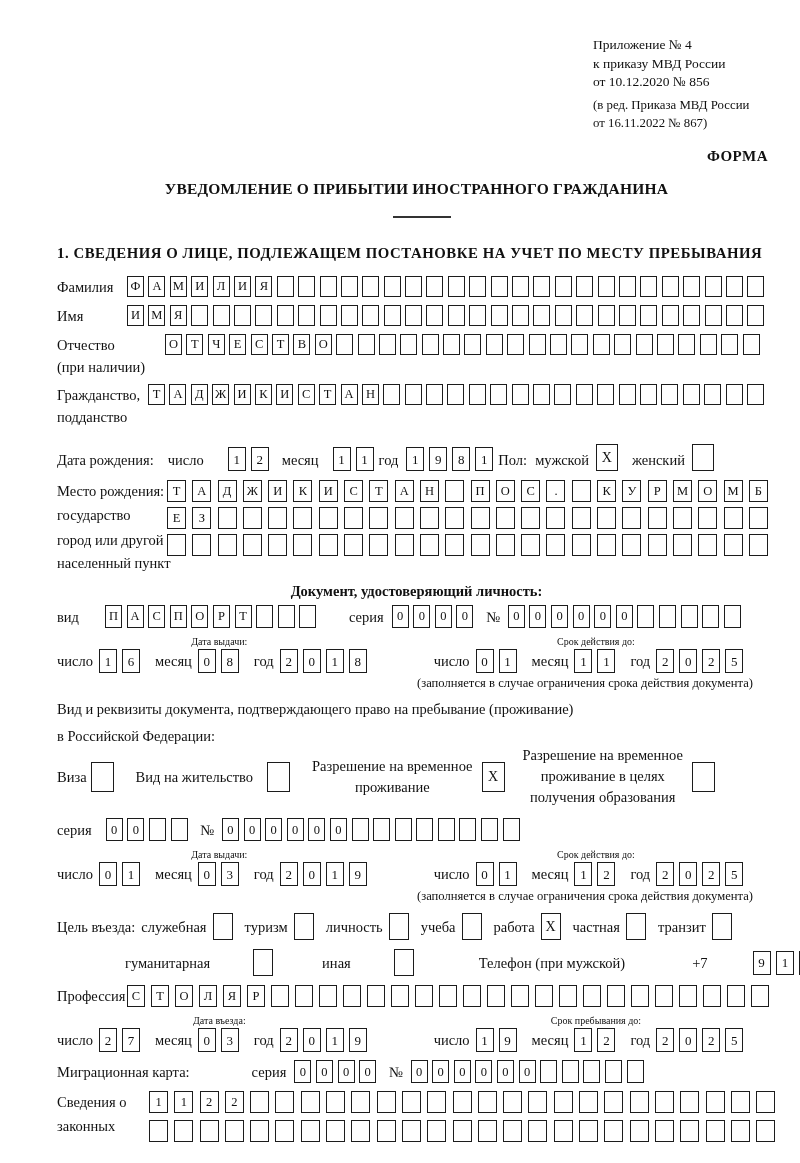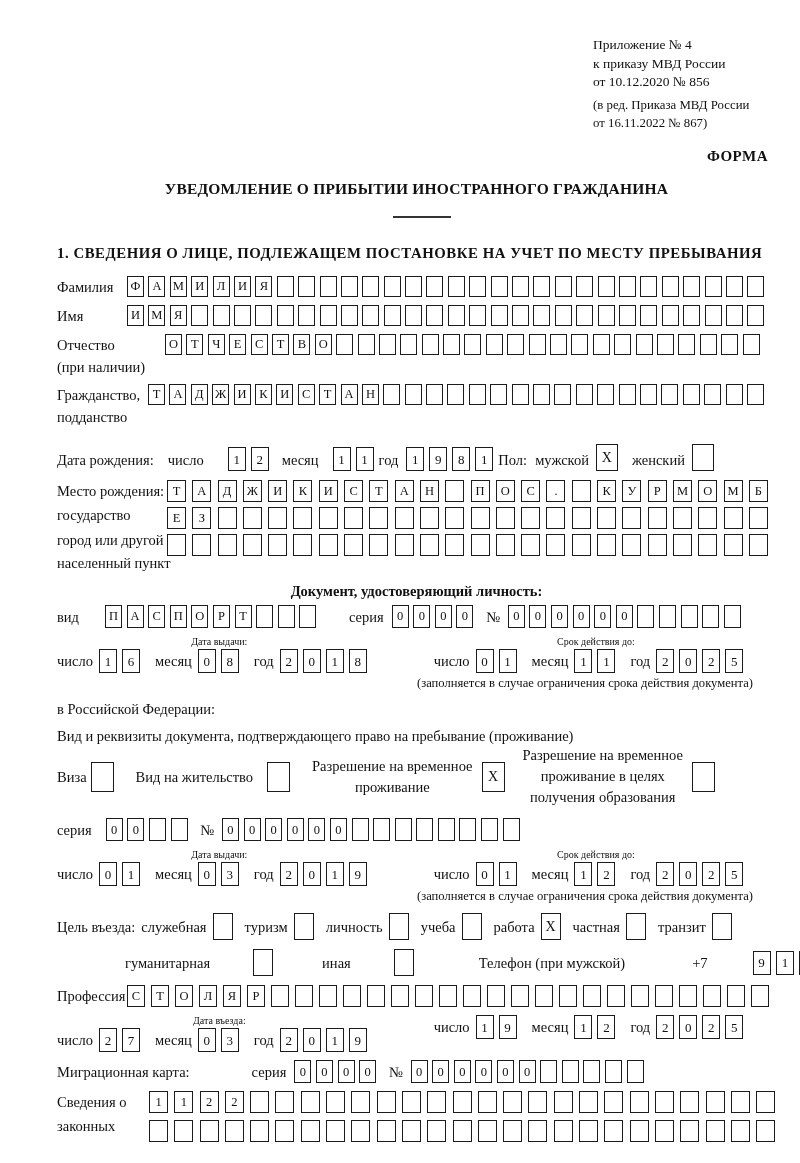--- a/index.html
+++ b/index.html
@@ -427,22 +427,22 @@
             <span class="cell">2</span>
             <span class="cell">0</span>
             <span class="cell">2</span>
             <span class="cell">5</span>
           </div>
       </div>
     </div>
   </div>
   <div class="validity-note">(заполняется в случае ограничения срока действия документа)</div>
 
+  <div class="res-line">Вид и реквизиты документа, подтверждающего право на пребывание (проживание)</div>
   <div class="res-line">в Российской Федерации:</div>
-  <div class="res-line">Вид и реквизиты документа, подтверждающего право на пребывание (проживание)</div>
 
   <div class="rvp-row">
     <span class="lbl">Виза</span>
     <span class="cbx cbx-rvp" style="margin-left:4px;"></span>
     <span class="lbl" style="margin-left:22px;">Вид на жительство</span>
     <span class="cbx cbx-rvp ml14"></span>
     <div class="multilbl" style="margin-left:22px;">
       <div>Разрешение на временное</div>
       <div>проживание</div>
     </div>
@@ -619,20 +619,21 @@
         <span class="lbl">год</span>
         <div class="cells cells-dt">
             <span class="cell">2</span>
             <span class="cell">0</span>
             <span class="cell">1</span>
             <span class="cell">9</span>
           </div>
       </div>
     </div>
     <div class="dategroup">
+      <div class="dg-title">Срок пребывания до:</div>
       <div class="dg-row">
         <span class="lbl">число</span>
         <div class="cells cells-dt">
             <span class="cell">1</span>
             <span class="cell">9</span>
           </div>
         <span class="lbl">месяц</span>
         <div class="cells cells-dt">
             <span class="cell">1</span>
             <span class="cell">2</span>

